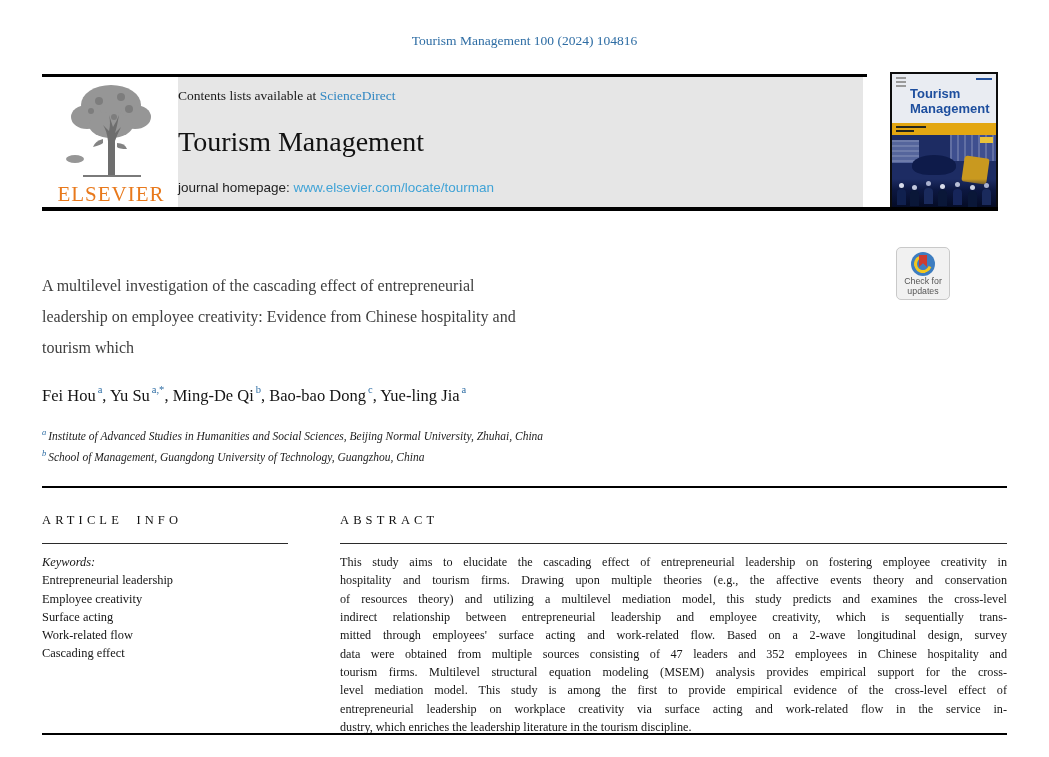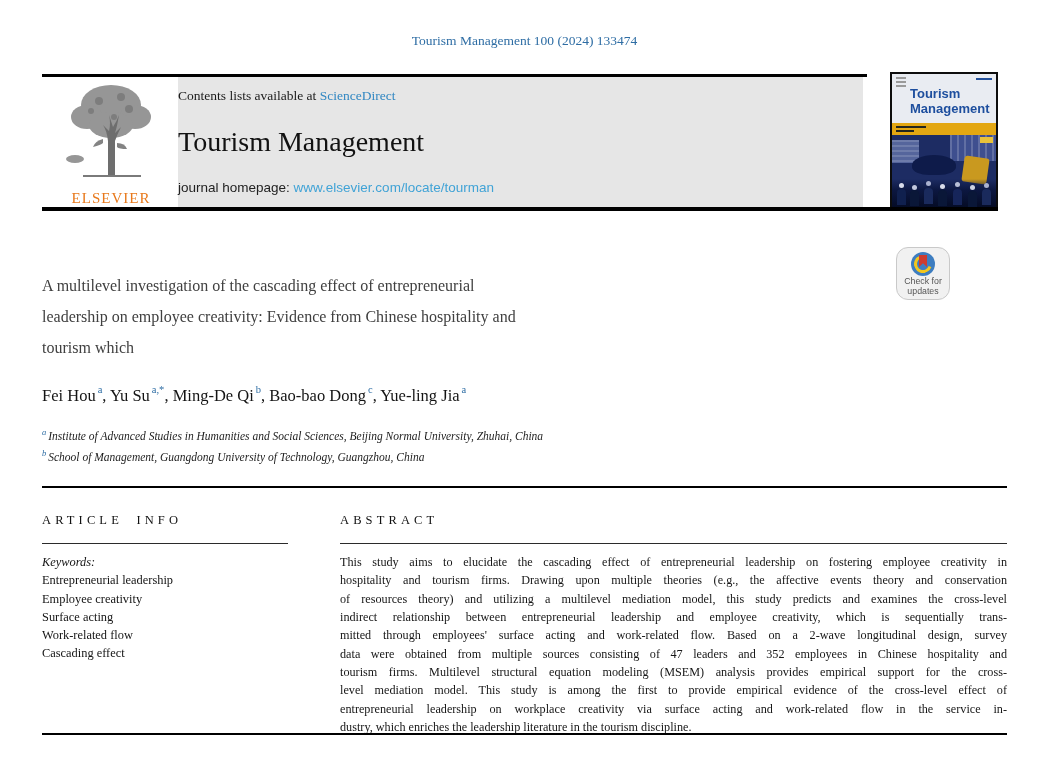--- a/index.html
+++ b/index.html
@@ -14,21 +14,21 @@
   .rule{position:absolute;background:#000;}
   .rule-top{left:42px;top:74px;width:825px;height:3px;}
   .rule-header-bottom{left:42px;top:207px;width:956px;height:4px;}
   .rule-mid{left:42px;top:486px;width:965px;height:2px;}
   .rule-bottom{left:42px;top:733px;width:965px;height:2px;}
 
   
   .logo-block{position:absolute;left:45px;top:79px;width:132px;height:128px;}
   .logo-tree{display:block;margin:0 auto;}
   .logo-word{position:absolute;bottom:0;left:0;right:0;text-align:center;
-    font-size:15px;letter-spacing:1px;color:var(--elsevier_orange);font-weight:400;}
+    font-size:21px;letter-spacing:1px;color:var(--elsevier_orange);font-weight:400;}
 
   
   .banner{position:absolute;left:178px;top:77px;width:685px;height:131px;
     background:var(--banner_gray);display:flex;flex-direction:column;align-items:flex-start;
     justify-content:space-between;padding:11px 0 13px;box-sizing:border-box;}
   .contents-line{font-size:13.5px;color:#1a1a1a;}
   .contents-line a{color:var(--sciencedirect_blue);text-decoration:none;}
   .banner-title{font-size:28px;color:#121212;}
   .homepage-line{font-family:"Liberation Sans",sans-serif;font-size:13.5px;color:#222;}
   .homepage-line a{color:var(--url_blue);text-decoration:none;}
@@ -62,21 +62,21 @@
     border-radius:50%;background:#d8dcea;
     box-shadow:13px 2px 0 #c2c8dd,27px -2px 0 #aab2cf,41px 1px 0 #d8dcea,
     56px -1px 0 #b8bfd6,71px 2px 0 #cdd3e4,85px 0 0 #aab2cf;}
   .cover-crowd::after{content:"";position:absolute;left:5px;top:10px;width:9px;height:16px;
     border-radius:4px 4px 0 0;background:#10204e;
     box-shadow:13px 1px 0 #0a1738,27px -1px 0 #1a2a5c,41px 1px 0 #0a1738,
     56px 0 0 #16255a,71px 2px 0 #0a1738,85px 0 0 #1a2a5c;}
 
   
   .badge{position:absolute;left:896px;top:247px;width:54px;height:53px;
-    background:#f1f1f1;border:1px solid #c9c9c9;border-radius:12px;box-sizing:border-box;
+    background:#f1f1f1;border:1px solid #c9c9c9;border-radius:5px;box-sizing:border-box;
     text-align:center;cursor:pointer;}
   .crossmark{position:relative;width:24px;height:24px;margin:4px auto 1px;}
   .cm-circle{position:absolute;inset:0;border-radius:50%;background:var(--crossmark_blue);}
   .cm-ring{position:absolute;inset:3px;border-radius:50%;border:3px solid var(--crossmark_yellow);
     border-right-color:transparent;transform:rotate(-25deg);box-sizing:border-box;}
   .cm-bookmark{position:absolute;left:50%;top:3px;width:8px;height:12px;margin-left:-4px;
     background:var(--crossmark_red);
     clip-path:polygon(0 0,100% 0,100% 100%,50% 68%,0 100%);}
   .badge-text{font-family:"Liberation Sans",sans-serif;font-size:8.8px;line-height:9.5px;color:#555;}
 
@@ -100,21 +100,21 @@
   .abstract{margin-top:9px;font-size:12.2px;line-height:18.35px;color:#161616;}
   .abs-line{text-align:justify;text-align-last:justify;-moz-text-align-last:justify;white-space:normal;}
   .abs-line.final{text-align-last:left;-moz-text-align-last:left;}
   a{cursor:pointer;}
 </style>
 </head>
 <body>
 
 <div class="page">
 
-  <div class="citation">Tourism Management 100 (2024) 133474</div>
+  <div class="citation">Tourism Management 100 (2024) 104816</div>
 
   <div class="rule rule-top"></div>
 
   <div class="logo-block">
     <svg class="logo-tree" width="104" height="102" viewBox="0 0 104 102">
       <g fill="#969696">
         <ellipse cx="52" cy="26" rx="30" ry="20"></ellipse>
         <ellipse cx="28" cy="38" rx="16" ry="12"></ellipse>
         <ellipse cx="76" cy="38" rx="16" ry="12"></ellipse>
         <ellipse cx="52" cy="46" rx="22" ry="13"></ellipse>

